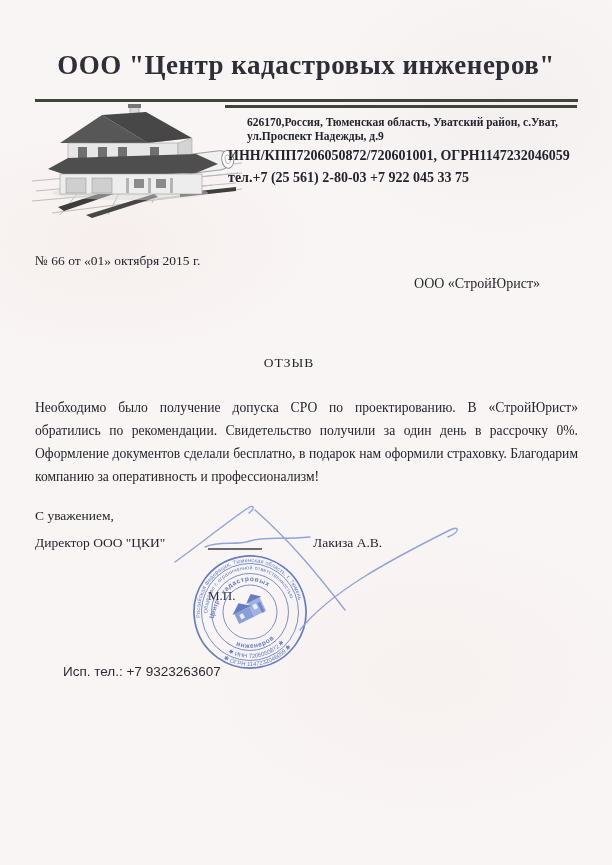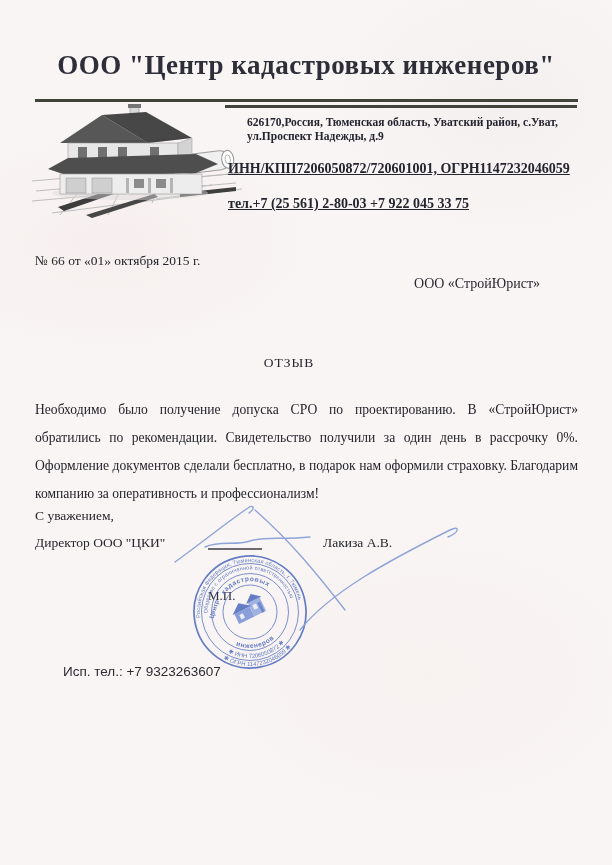--- a/index.html
+++ b/index.html
@@ -19,34 +19,34 @@
     letter-spacing:.5px;
   }
   .rule{position:absolute;background:#41443b;}
   .rule1{left:35px;top:99px;width:543px;height:3px;}
   .rule2{left:225px;top:105px;width:352px;height:3px;}
   .logo{position:absolute;left:30px;top:101px;width:214px;height:120px;}
   .address{
     position:absolute;left:228px;top:115px;width:355px;color:#23242e;
   }
   .addr-small{font-size:11.5px;font-weight:bold;line-height:14px;margin-left:19px;}
-  .addr-big{font-size:14px;font-weight:bold;line-height:18px;margin-top:17px;text-decoration:underline;}
+  .addr-big{font-size:14px;font-weight:bold;line-height:18px;margin-top:4px;}
   .refline{position:absolute;left:35px;top:253px;font-size:13.5px;}
   .addressee{position:absolute;right:72px;top:276px;font-size:14px;}
   .heading{
     position:absolute;left:35px;top:355px;width:508px;text-align:center;
     font-size:13.5px;letter-spacing:1px;
   }
   .body-text{
     position:absolute;left:35px;top:396px;width:543px;margin:0;
-    font-size:13.6px;line-height:28px;text-align:justify;color:#23242c;
+    font-size:13.6px;line-height:23px;text-align:justify;color:#23242c;
   }
   .salutation{position:absolute;left:35px;top:508px;font-size:13.5px;}
   .signer-title{position:absolute;left:35px;top:535px;font-size:13.5px;}
-  .signer-name{position:absolute;left:313px;top:535px;font-size:13.5px;margin-left:10px;}
+  .signer-name{position:absolute;left:313px;top:535px;font-size:13.5px;}
   .seal-mark{position:absolute;left:208px;top:560px;font-size:13px;color:#2a2a32;margin-top:28px;}
   .stamp{position:absolute;left:192px;top:554px;width:116px;height:116px;opacity:.88;}
   .ink{position:absolute;left:140px;top:496px;width:340px;height:150px;pointer-events:none;}
   .footer-phone{
     position:absolute;left:35px;top:664px;font-size:13.5px;
     font-family:"Liberation Sans","DejaVu Sans",sans-serif;color:#2b2b31;margin-left:28px;
   }
 </style>
 </head>
 <body>

